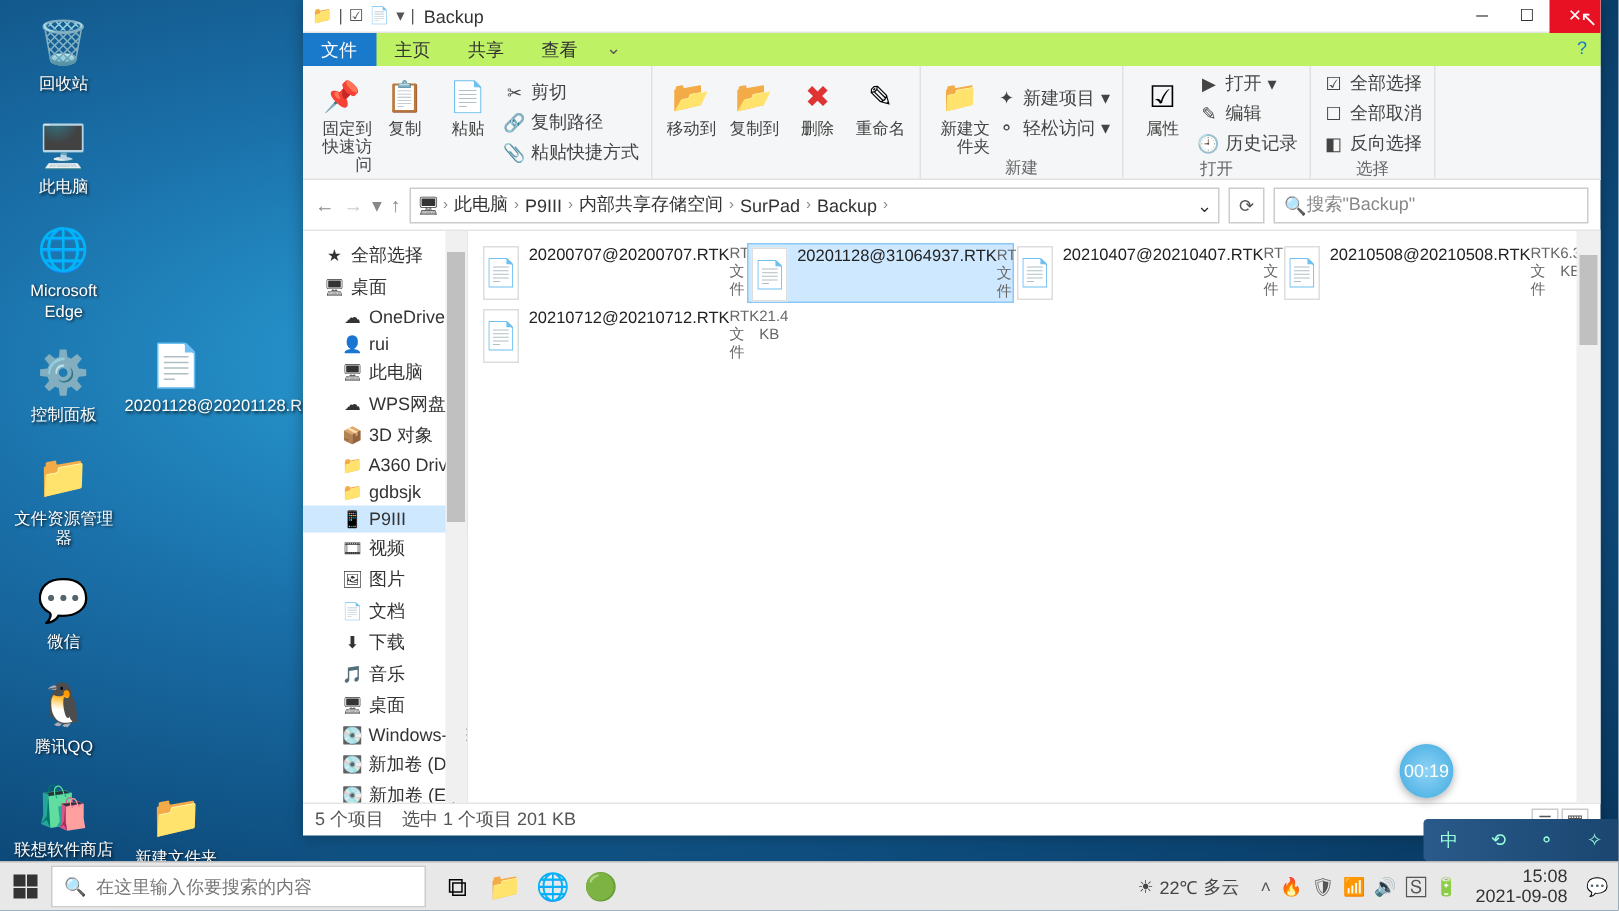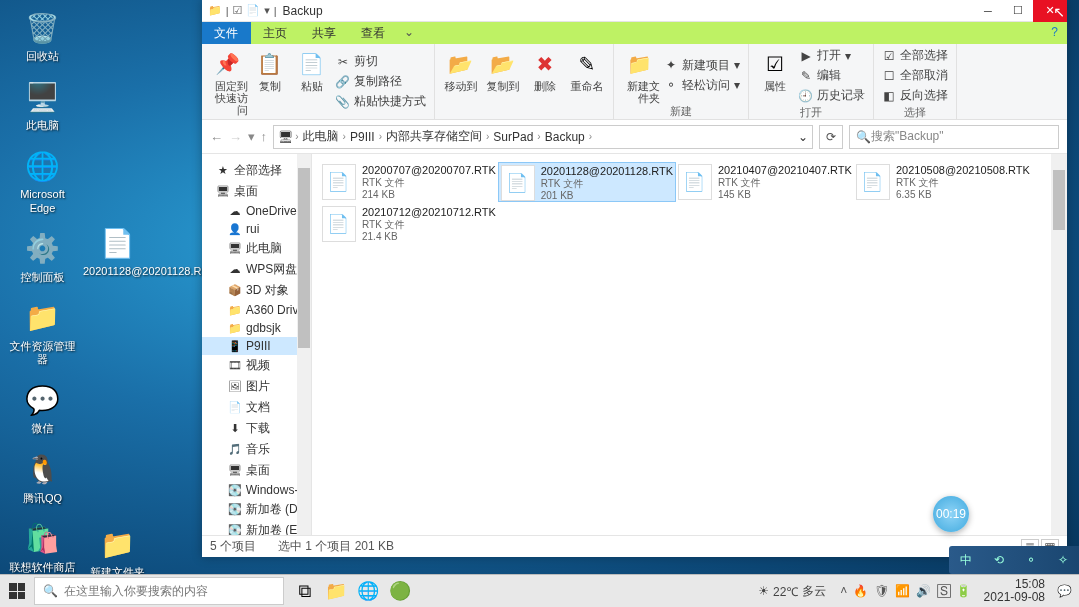--- a/index.html
+++ b/index.html
@@ -47,27 +47,27 @@
 .tree-item{display:flex;align-items:center;gap:4px;padding:2px 6px 2px 14px;font-size:12px;color:#333;white-space:nowrap}
 .tree-item.sub{padding-left:26px}
 .tree-item.sel{background:#cde8ff}
 .tree-item .tic{width:14px;height:14px;display:inline-flex;align-items:center;justify-content:center;font-size:11px}
 .tree-scrollbar{position:absolute;right:0;top:0;bottom:0;width:14px;background:#f0f0f0}
 .tree-thumb{position:absolute;right:1px;top:14px;width:12px;height:180px;background:#c0c0c0}
 .content{flex:1;padding:8px;display:flex;flex-wrap:wrap;align-content:flex-start;position:relative}
 .file-item{width:178px;height:40px;display:flex;gap:6px;padding:2px;margin-bottom:2px}
 .file-item.sel{background:#cde8ff;border:1px solid #8cc8f7}
 .file-item .fic{width:34px;height:36px;background:#fff;border:1px solid #ddd;display:flex;align-items:center;justify-content:center;font-size:18px;color:#7aa}
-.file-item .finfo{display:flex;flex-direction:column;justify-content:flex-start;line-height:1.2}
+.file-item .finfo{display:flex;flex-direction:row;justify-content:flex-start;line-height:1.2}
 .file-item .fname{font-size:11px;color:#222}
 .file-item .ftype{font-size:10px;color:#666}
 .file-item .fsize{font-size:10px;color:#666}
 .content-scrollbar{position:absolute;right:0;top:0;bottom:0;width:16px;background:#f0f0f0}
 .content-thumb{position:absolute;right:2px;top:16px;width:12px;height:60px;background:#c0c0c0}
-.statusbar{height:22px;border-top:1px solid #e5e5e5;display:flex;align-items:center;padding:0 8px;font-size:11px;color:#555;gap:22px}
+.statusbar{height:22px;border-top:1px solid #e5e5e5;display:flex;align-items:center;padding:0 8px;font-size:11px;color:#555;gap:12px}
 .statusbar .view-toggles{margin-left:auto;display:flex;gap:2px}
 .statusbar .view-toggles span{width:18px;height:16px;border:1px solid #ccc;display:inline-flex;align-items:center;justify-content:center}
 
 .timer{position:absolute;right:110px;bottom:75px;width:36px;height:36px;border-radius:50%;background:radial-gradient(#8fd4f7,#3fa9de);display:flex;align-items:center;justify-content:center;color:#fff;font-size:10px;box-shadow:0 2px 6px rgba(0,0,0,.3)}
 
 .overlay-bar{position:absolute;right:0;bottom:33px;height:28px;width:130px;background:linear-gradient(90deg,#2a5a8a,#1a4670);display:flex;align-items:center;justify-content:space-around;color:#9fd;border-radius:3px 0 0 3px}
 
 .taskbar{position:absolute;bottom:0;left:0;right:0;height:33px;background:#e8e8e8;display:flex;align-items:center;border-top:1px solid #bbb}
 .start{width:34px;height:33px;display:flex;align-items:center;justify-content:center}
 .start-ico{width:16px;height:16px;display:grid;grid-template-columns:1fr 1fr;gap:1px}
@@ -385,21 +385,21 @@
           <div class="fic">📄</div>
           <div class="finfo">
             <div class="fname">20200707@20200707.RTK</div>
             <div class="ftype">RTK 文件</div>
             <div class="fsize">214 KB</div>
           </div>
         </div>
         <div class="file-item sel">
           <div class="fic">📄</div>
           <div class="finfo">
-            <div class="fname">20201128@20201128.RTK</div>
+            <div class="fname">20201128@31064937.RTK</div>
             <div class="ftype">RTK 文件</div>
             <div class="fsize">201 KB</div>
           </div>
         </div>
         <div class="file-item">
           <div class="fic">📄</div>
           <div class="finfo">
             <div class="fname">20210407@20210407.RTK</div>
             <div class="ftype">RTK 文件</div>
             <div class="fsize">145 KB</div>

